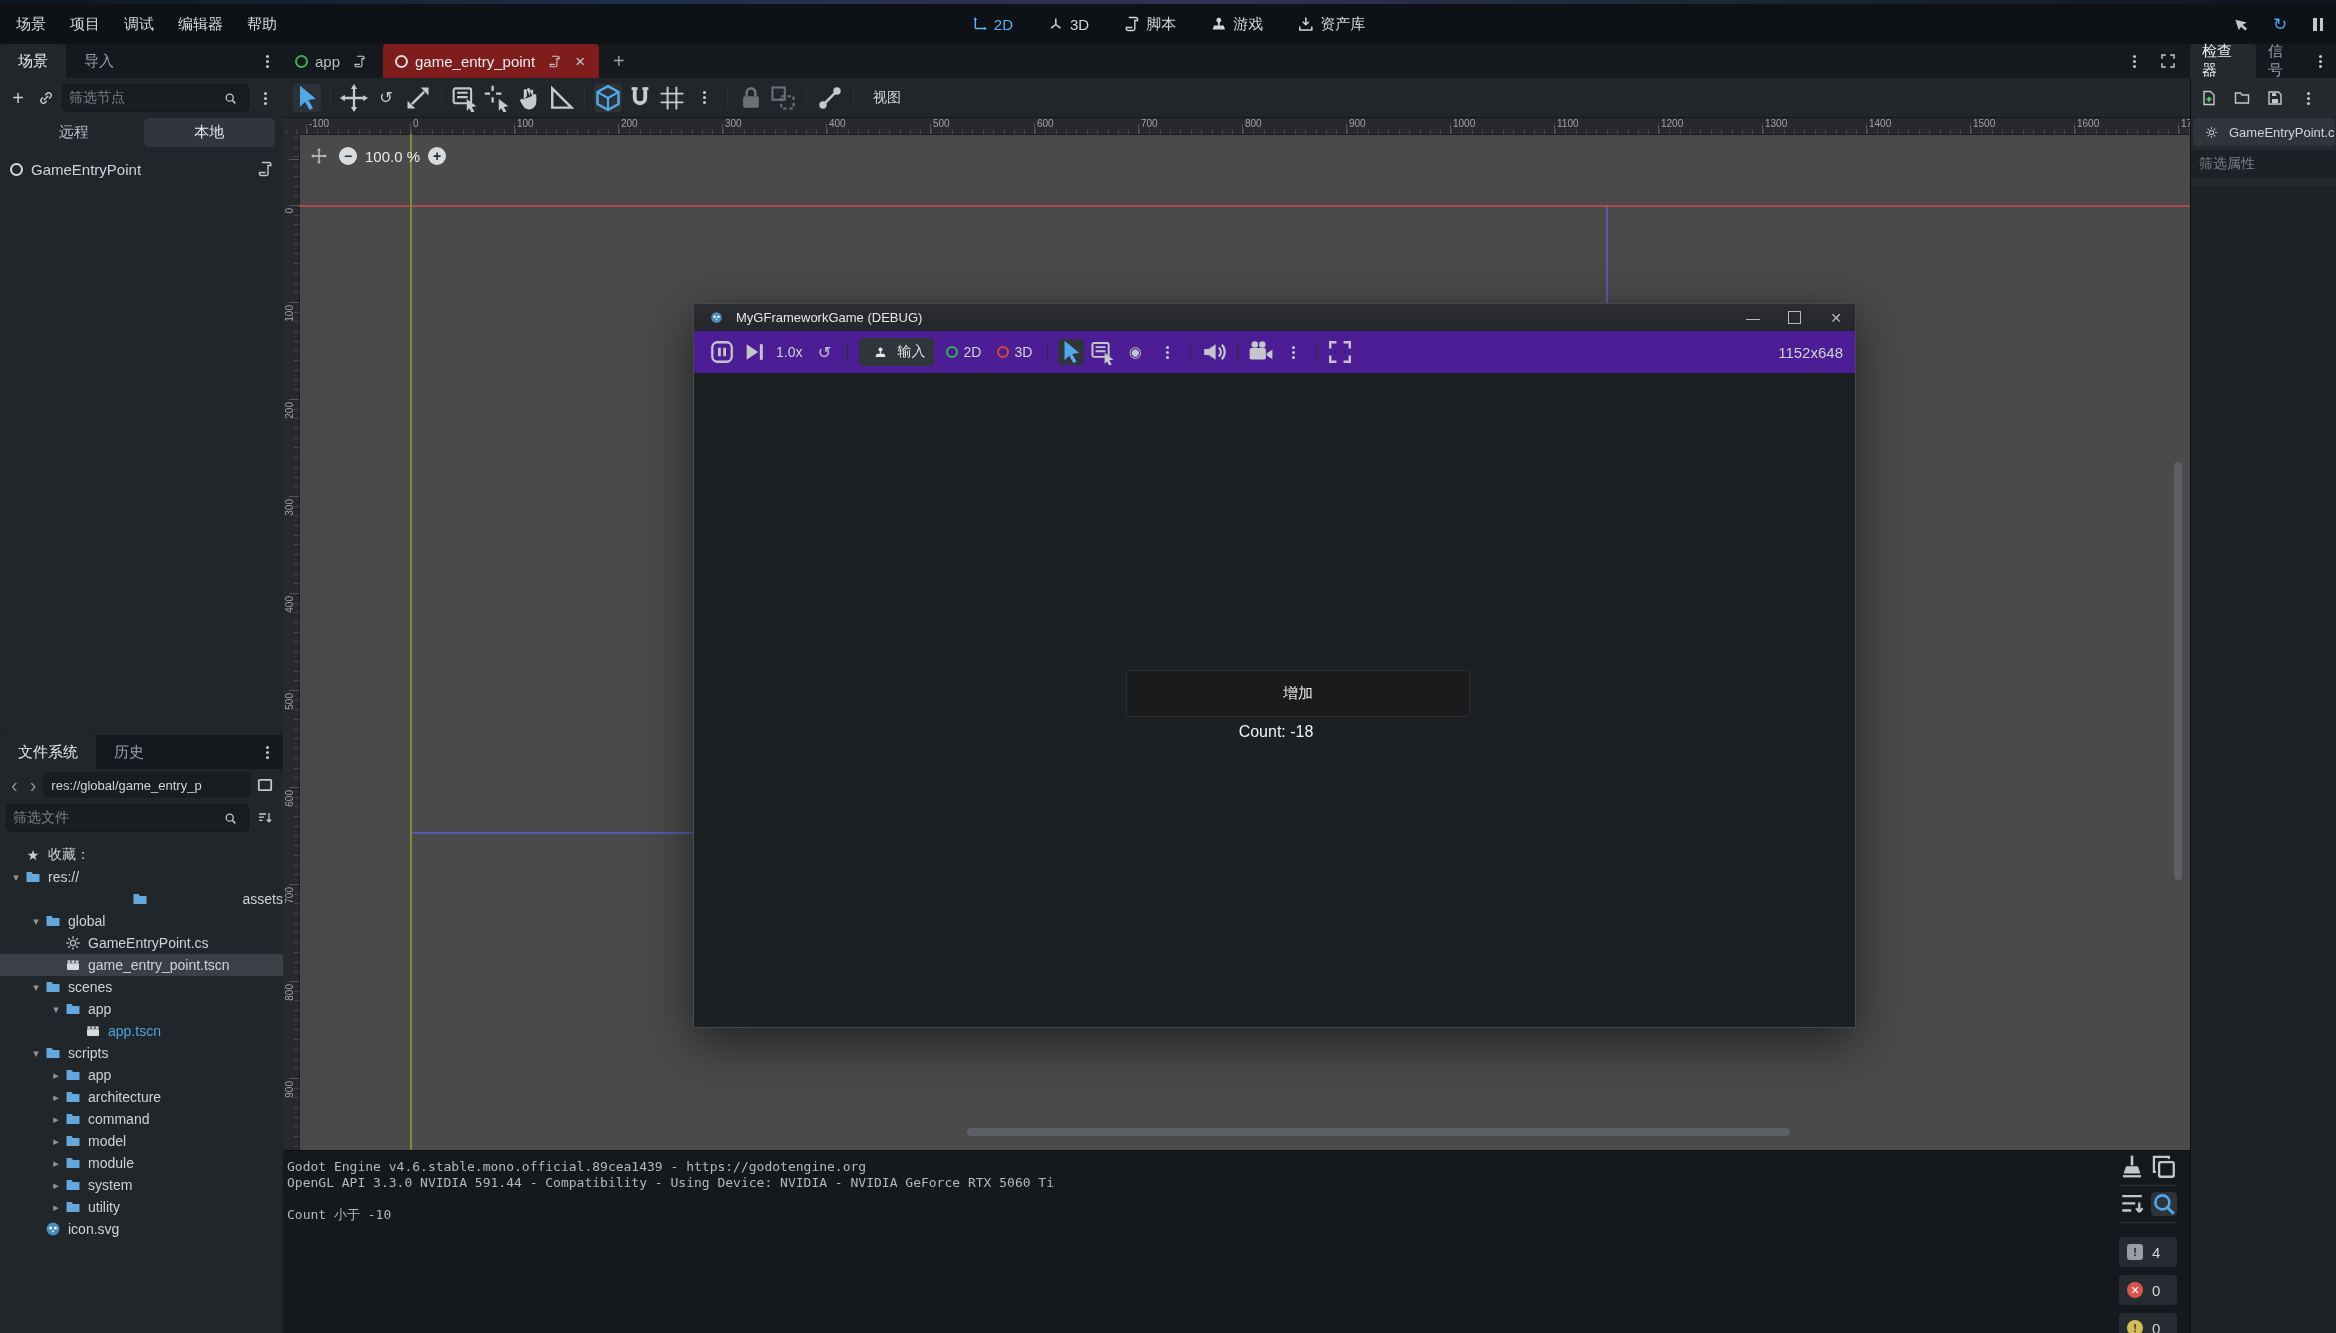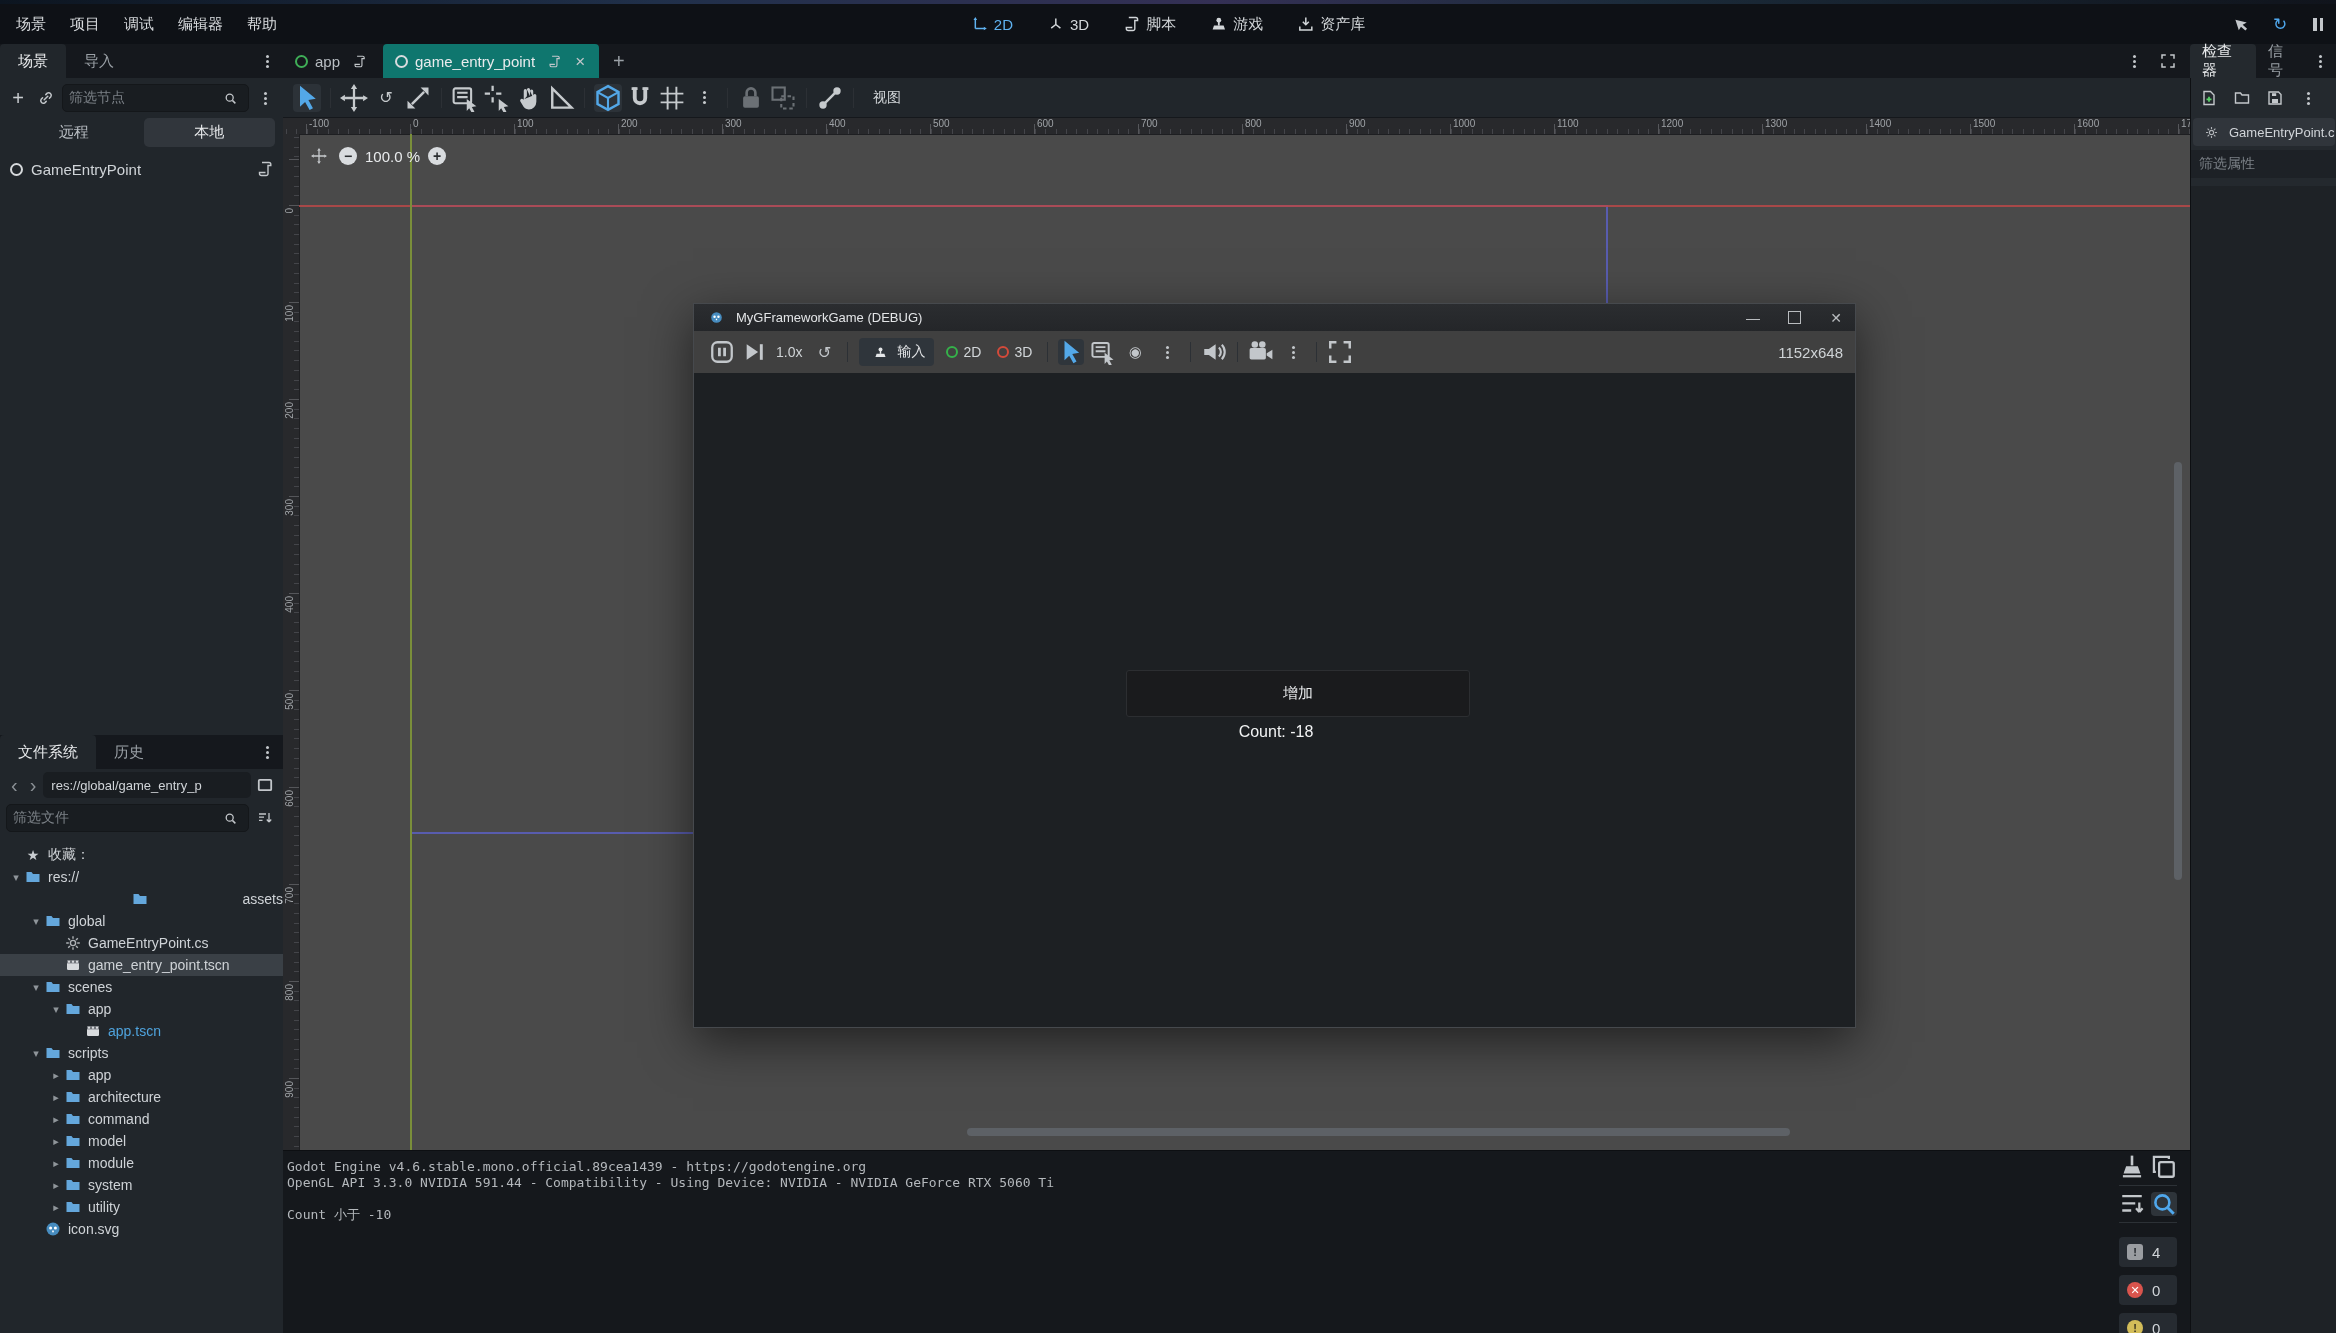--- a/index.html
+++ b/index.html
@@ -28,21 +28,21 @@
   #menu-right{position:absolute;right:6px;display:flex;align-items:center;gap:14px;}
 
   
   #band{left:0;top:44px;width:2336px;height:34px;background:#15181d;display:flex;border-bottom:1px solid #0d0f12;}
   .dock-tabs{display:flex;height:34px;align-items:stretch;}
   #left-dock-tabs{width:283px;background:#15181d;}
   .dtab{display:flex;align-items:center;padding:0 18px;color:#9aa0a6;font-size:15px;}
   .dtab.active{background:#21262b;color:#e8eaec;border-radius:4px 4px 0 0;}
   #scene-tabs{display:flex;align-items:stretch;flex:1;}
   .stab{display:flex;align-items:center;gap:7px;padding:0 12px;color:#b9bec3;}
-  .stab.active{background:#0f766e;color:#e9ebed;border-radius:4px 4px 0 0;}
+  .stab.active{background:#7f1d1d;color:#e9ebed;border-radius:4px 4px 0 0;}
   .stab .ring{border-color:#3fae57;}
   .stab.active .ring{border-color:#d8dbde;}
   .tab-close{color:#c3c7cb;font-size:17px;line-height:1;padding:0 2px;}
   #band-right{display:flex;align-items:center;gap:10px;padding-right:10px;}
   #inspector-tabs{width:146px;background:#15181d;}
   #inspector-tabs .dtab.active{background:#24292e;}
   #inspector-tabs .dtab{padding:0 12px;}
 
   
   #left-dock{left:0;top:78px;width:283px;height:1255px;background:#21262b;border-right:1px solid #0d0f12;}
@@ -116,21 +116,21 @@
   #insp-resource{margin:2px 2px;background:#30353b;border-radius:4px;height:28px;display:flex;align-items:center;gap:6px;padding:0 6px;color:#d0d4d8;font-size:13px;white-space:nowrap;overflow:hidden;}
   #insp-filter{margin-top:4px;background:#1d2126;height:28px;display:flex;align-items:center;padding:0 8px;color:#7b8187;font-size:14px;}
   #insp-empty{position:absolute;left:0;right:0;top:108px;bottom:0;background:#1e2226;}
 
   
   #game-window{left:693px;top:303px;width:1163px;height:725px;background:#1d2023;border:1px solid #46494d;box-sizing:border-box;box-shadow:0 14px 46px rgba(0,0,0,.55);}
   #gw-title{height:27px;background:linear-gradient(#2b2d30,#242629);display:flex;align-items:center;padding:0 10px;font-size:13px;color:#e3e5e7;gap:8px;}
   #gw-controls{margin-left:auto;display:flex;align-items:center;gap:26px;color:#b9bcbf;}
   .wbtn{width:18px;text-align:center;font-size:14px;}
   .wmax{width:11px;height:11px;border:1px solid #b9bcbf;display:inline-block;}
-  #gw-toolbar{height:42px;background:#404040;display:flex;align-items:center;padding:0 12px;font-size:14px;color:#cfd3d6;}
+  #gw-toolbar{height:42px;background:#4c1d95;display:flex;align-items:center;padding:0 12px;font-size:14px;color:#cfd3d6;}
   .gbtn{width:26px;height:26px;display:flex;align-items:center;justify-content:center;border-radius:4px;color:#c3c7cb;margin:0 3px;}
   .gbtn.active{background:#2f353b;}
   #gw-input{display:flex;align-items:center;gap:5px;background:#2f353b;border-radius:4px;height:28px;padding:0 9px;margin:0 4px;color:#e4e6e8;}
   .gw-dim{display:flex;align-items:center;gap:5px;margin:0 8px;color:#d2d6d9;}
   .gw-dim .ring{width:8px;height:8px;}
   #gw-res{margin-left:auto;font-size:15px;color:#cfd3d6;}
   #gw-content{position:absolute;left:0;top:69px;right:0;bottom:0;background:#1d2023;}
   .gw-btn{position:absolute;left:432px;width:344px;display:flex;align-items:center;justify-content:center;font-size:15px;color:#e9ebed;border-radius:3px;}
   #btn-inc{top:297px;height:47px;background:#1a1b1d;border:1px solid #2c2e31;box-sizing:border-box;}
   #btn-dec{top:376px;height:49px;background:#2a2b2e;}

